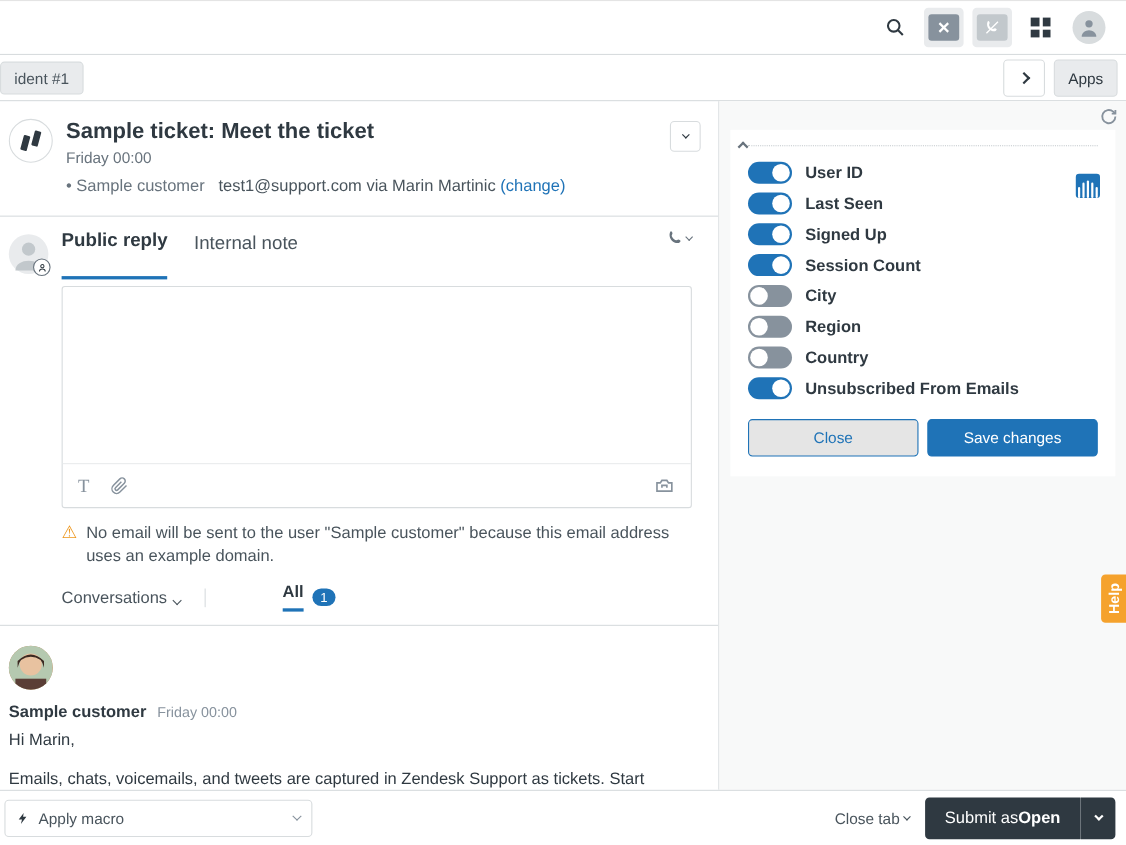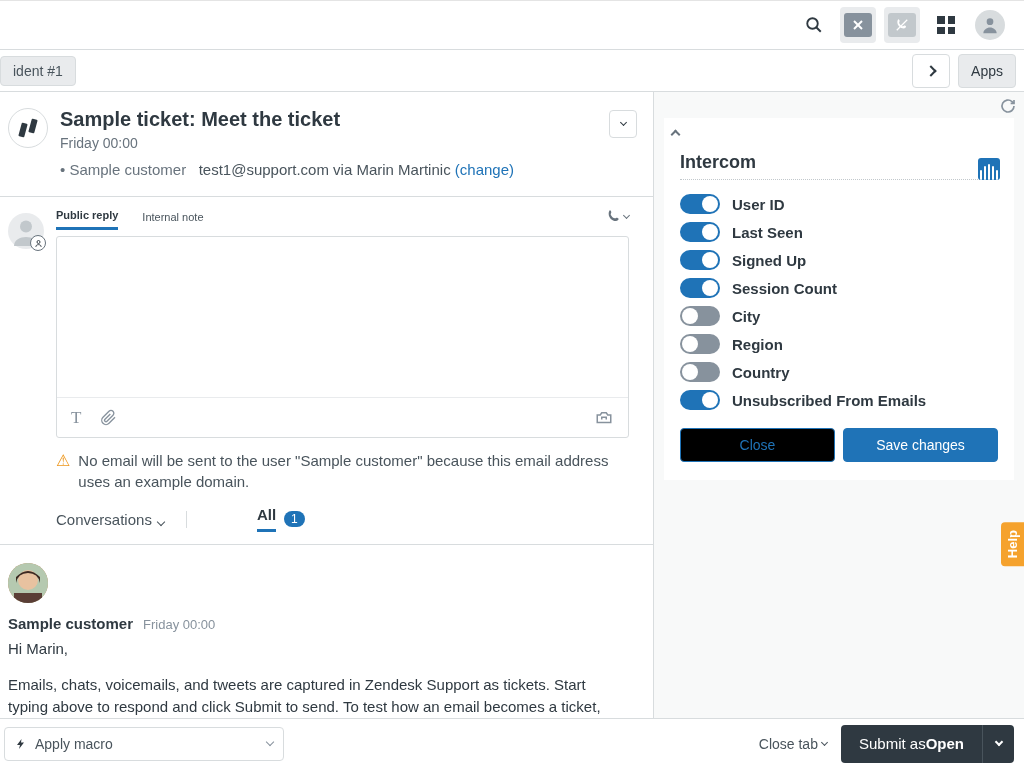--- a/index.html
+++ b/index.html
@@ -33,21 +33,21 @@
   .ticket-meta2 { font-size:15px; color:#49545c; margin-top:10px; }
   .ticket-meta2 .dot { color:#68737d; }
   .change-link { color:#1f73b7; cursor:pointer; }
   .head-more { position:absolute; top:18px; right:16px; width:28px; height:28px; border:1px solid #d8dcde; border-radius:4px; display:flex; align-items:center; justify-content:center; }
 
   .reply-area { padding:12px 24px 0 8px; display:flex; gap:12px; border-bottom:1px solid #d8dcde; }
   .reply-avatar { width:36px; height:36px; border-radius:50%; background:#e9ebed; position:relative; flex-shrink:0; margin-top:4px; }
   .reply-avatar .mini { position:absolute; bottom:-2px; right:-2px; width:16px; height:16px; border-radius:50%; background:#fff; border:1px solid #68737d; display:flex; align-items:center; justify-content:center; }
   .reply-body { flex:1; }
   .reply-tabs { display:flex; gap:24px; align-items:center; position:relative; }
-  .reply-tab { font-size:11px; color:#49545c; padding-bottom:6px; cursor:pointer; }
+  .reply-tab { font-size:17px; color:#49545c; padding-bottom:22px; cursor:pointer; }
   .reply-tab.active { color:#2f3941; font-weight:600; border-bottom:3px solid #1f73b7; }
   .reply-phone { position:absolute; right:0; top:0; display:flex; align-items:center; gap:2px; color:#68737d; }
   .composer { border:1px solid #d8dcde; border-radius:3px; margin-top:6px; }
   .composer .text { height:160px; }
   .composer-bar { height:40px; border-top:1px solid #e9ebed; display:flex; align-items:center; justify-content:space-between; padding:0 14px; color:#87929d; }
   .composer-bar .left { display:flex; gap:20px; align-items:center; }
   .warn-row { display:flex; gap:8px; font-size:15px; color:#49545c; margin:12px 0 14px; align-items:flex-start; line-height:1.4; }
   .warn-ico { color:#ed961c; font-size:16px; line-height:1.4; }
   .conv-row { display:flex; align-items:center; margin:4px 0 12px; }
   .conv-left { display:flex; align-items:flex-end; gap:6px; font-size:15px; color:#49545c; padding-right:22px; border-right:1px solid #d8dcde; cursor:pointer; }
@@ -74,21 +74,21 @@
   .tog-row { display:flex; align-items:center; gap:12px; padding:4px 0; }
   .tog { width:40px; height:20px; border-radius:11px; position:relative; cursor:pointer; flex-shrink:0; }
   .tog.on { background:#1f73b7; }
   .tog.off { background:#87929d; }
   .tog .knob { position:absolute; width:16px; height:16px; background:#fff; border-radius:50%; top:2px; }
   .tog.on .knob { right:2px; }
   .tog.off .knob { left:2px; }
   .tog-label { font-size:15px; font-weight:600; color:#2f3941; }
   .side-actions { display:flex; gap:8px; margin-top:14px; }
   .btn { height:34px; border-radius:4px; font-size:14px; display:flex; align-items:center; justify-content:center; flex:1; cursor:pointer; }
-  .btn-outline { border:1px solid #1f73b7; color:#1f73b7; background:#000000; }
+  .btn-outline { border:1px solid #1f73b7; color:#1f73b7; background:#e5e5e5; }
   .btn-primary { background:#1f73b7; color:#fff; border:1px solid #1f73b7; }
 
   .help-tab { position:absolute; right:0; top:430px; background:#f5a22d; color:#fff; writing-mode:vertical-rl; transform:rotate(180deg); padding:8px 4px; border-radius:0 4px 4px 0; font-size:13px; font-weight:600; }
 
   .footer { position:absolute; bottom:0; left:0; right:0; height:50px; border-top:1px solid #d8dcde; background:#fff; display:flex; align-items:center; justify-content:space-between; padding:0 10px; }
   .macro { display:flex; align-items:center; gap:8px; border:1px solid #d8dcde; border-radius:4px; height:34px; width:280px; padding:0 10px; font-size:14px; color:#49545c; justify-content:space-between; margin-left:-6px; }
   .macro .l { display:flex; align-items:center; gap:8px; }
   .footer-right { display:flex; align-items:center; gap:14px; }
   .close-tab { font-size:14px; color:#49545c; display:flex; align-items:center; gap:4px; cursor:pointer; }
   .submit-grp { display:flex; }
@@ -264,21 +264,20 @@
     </div>
     <div class="side-card">
       <span class="chev-up"><span class="chev up" style="width:7px;height:7px;border-width:2px"></span></span>
       <div class="intercom-logo">
         <span style="height:10px"></span>
           <span style="height:14px"></span>
           <span style="height:16px"></span>
           <span style="height:14px"></span>
           <span style="height:10px"></span>
       </div>
-      <div class="side-title">Intercom</div>
       <hr class="divider-dots">
       <div id="toggle-list">
           <div class="tog-row">
             <div class="tog on">
               <div class="knob"></div>
             </div>
             <div class="tog-label">User ID</div>
           </div>
           <div class="tog-row">
             <div class="tog on">

